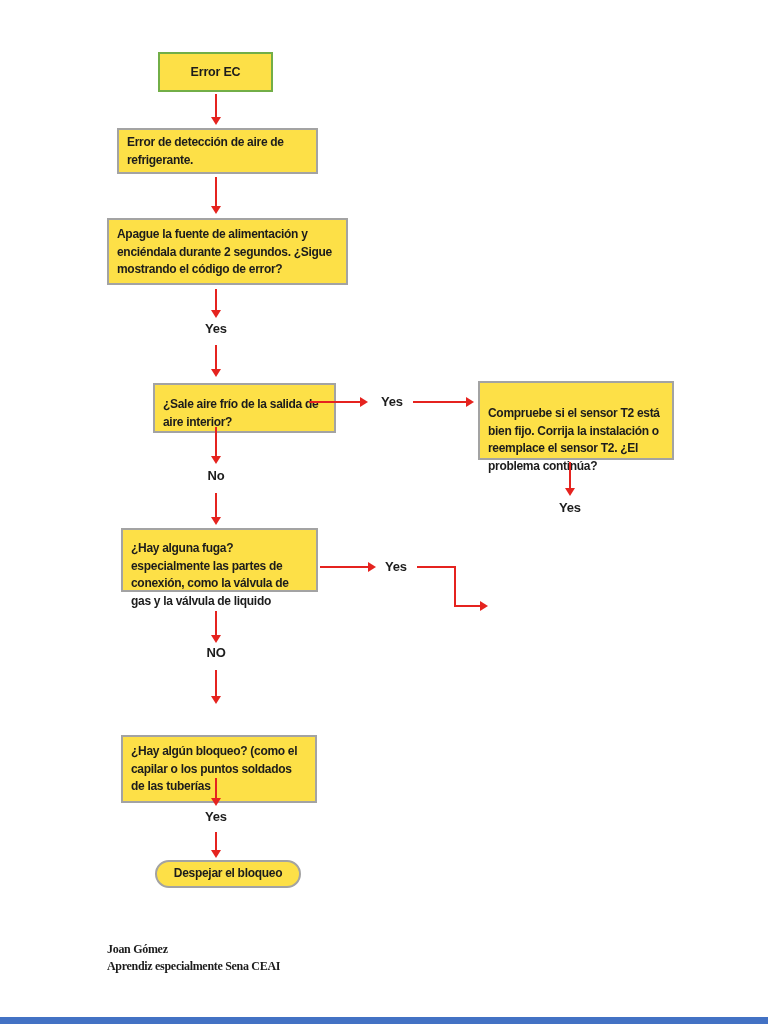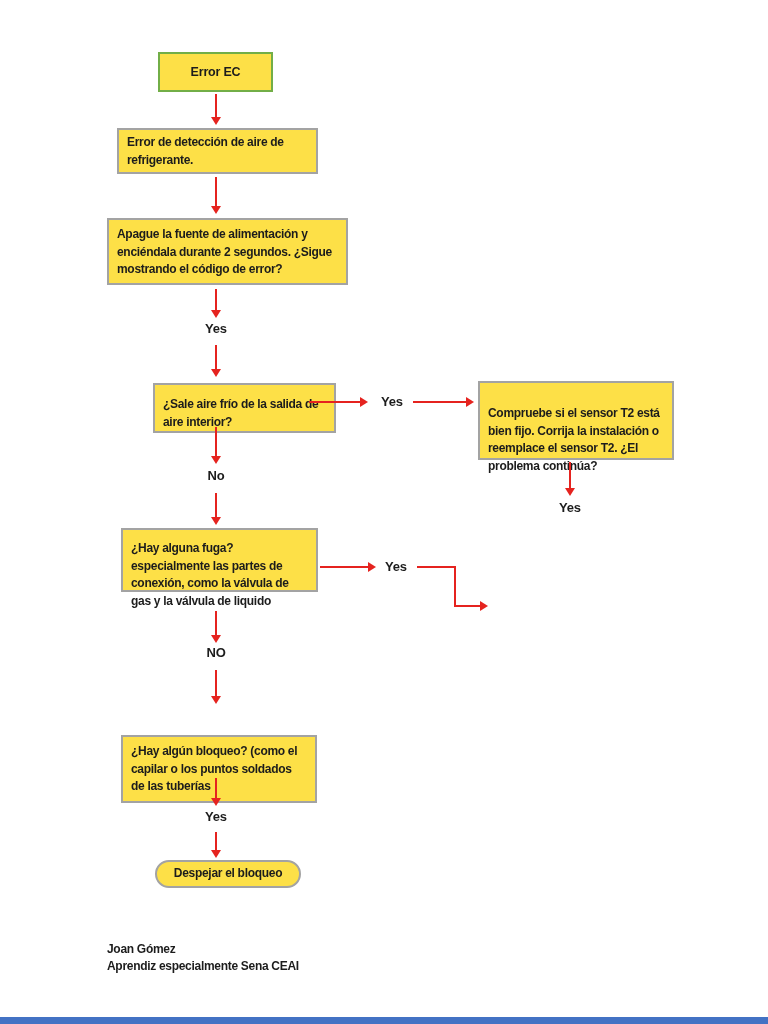--- a/index.html
+++ b/index.html
@@ -20,21 +20,21 @@
   .vline,.hline{position:absolute;background:#e5231f;}
   .vline{width:2px;}
   .hline{height:2px;}
   .head-down{position:absolute;width:0;height:0;
     border-left:5px solid transparent;border-right:5px solid transparent;
     border-top:8px solid #e5231f;}
   .head-right{position:absolute;width:0;height:0;
     border-top:5px solid transparent;border-bottom:5px solid transparent;
     border-left:8px solid #e5231f;}
   .lbl{position:absolute;font-size:13px;letter-spacing:-0.2px;text-align:center;width:44px;}
-  .footer{position:absolute;left:107px;top:941px;font-size:12px;line-height:16.5px;letter-spacing:-0.3px;}
+  .footer{position:absolute;left:107px;top:941px;font-size:12px;line-height:16.5px;letter-spacing:-0.3px;font-family:Liberation Serif, serif;}
   .bottom-bar{position:absolute;left:0;top:1017px;width:768px;height:7px;background:#4372c4;}
 </style>
 </head>
 <body>
 
 <div class="page">
 
   <div class="node start" style="left:158px;top:52px;width:115px;height:40px;">Error EC</div>
 
   <div class="vline" style="left:215px;top:94px;height:23px;"></div>

